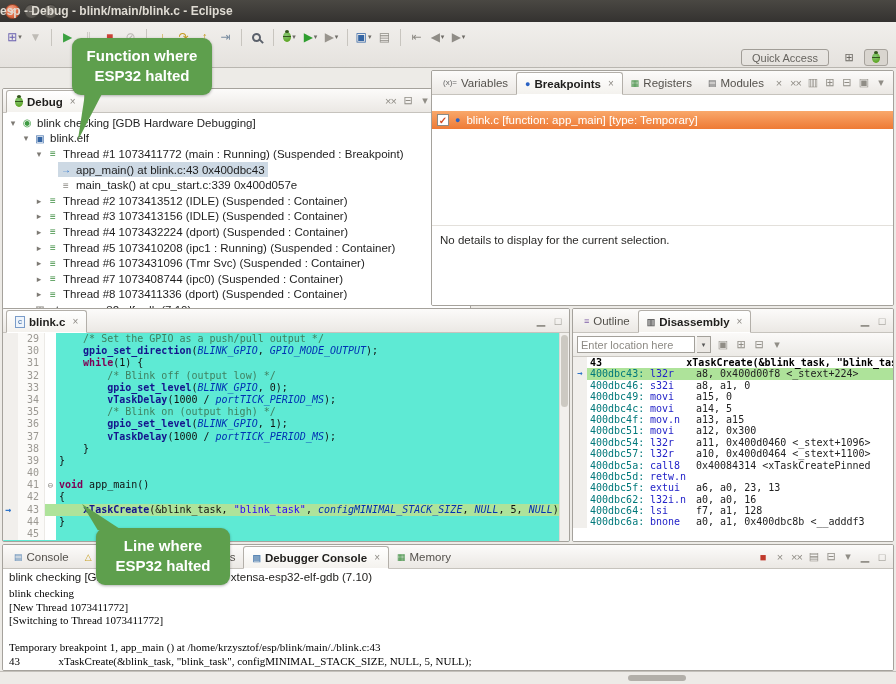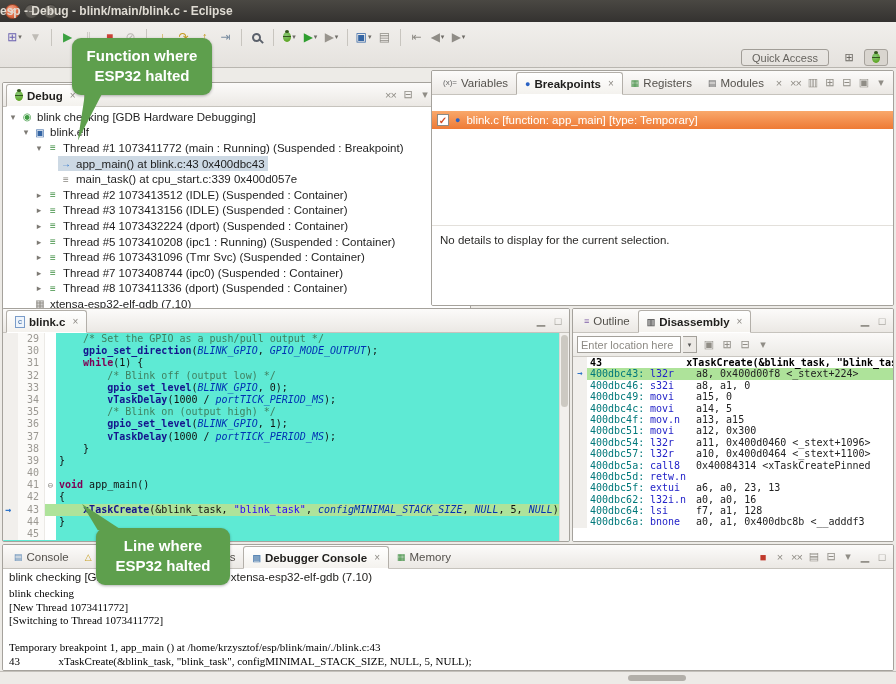--- a/index.html
+++ b/index.html
@@ -28,21 +28,21 @@
 
 
 .i-bug{display:inline-block;width:8px;height:10px;background:radial-gradient(circle at 40% 35%,#8ac97a,#4e9a06);border-radius:4px/5px;position:relative}
 .i-bug::before{content:"";position:absolute;top:-2px;left:2px;width:4px;height:3px;background:#33551d;border-radius:50%}
 .i-bug::after{content:"";position:absolute;top:4px;left:0;right:0;height:1px;background:#33551d}
 .i-search{display:inline-block;width:9px;height:9px;border:2px solid #5b616b;border-radius:50%;position:relative;margin-right:3px}
 .i-search::after{content:"";position:absolute;width:6px;height:2px;background:#5b616b;transform:rotate(45deg);right:-5px;bottom:-2px}
 
 
 .panel{position:absolute;background:#fff;border:1px solid #a5a29c;display:flex;flex-direction:column;overflow:hidden;border-radius:2px}
-#debug-panel{left:2px;top:82px;width:469px;height:236px}
+#debug-panel{left:2px;top:88px;width:469px;height:236px}
 #vars-panel{left:431px;top:70px;width:463px;height:236px}
 #editor-panel{left:2px;top:308px;width:568px;height:234px}
 #disasm-panel{left:572px;top:308px;width:322px;height:234px}
 #console-panel{left:2px;top:544px;width:892px;height:127px}
 
 .ptabs{height:24px;flex:none;background:linear-gradient(#fcfbfa,#ebe8e4);border-bottom:1px solid #c6c3bd;display:flex;align-items:flex-end;padding-left:3px}
 .ptab{height:23px;display:flex;align-items:center;gap:4px;padding:0 8px;font-size:11.5px;color:#54514c;white-space:nowrap}
 .ptab.selected{background:linear-gradient(#ffffff,#f4f2ee);border:1px solid #b3afa9;border-bottom:1px solid #fff;border-radius:3px 3px 0 0;font-weight:bold;color:#1f1e1c;position:relative;top:1px}
 .tclose{font-size:10px;color:#8d8a84;margin-left:3px;font-weight:normal}
 .pticons{margin-left:auto;display:flex;align-items:center;gap:4px;padding-right:5px;align-self:center}
@@ -76,21 +76,21 @@
 .fold{width:12px;flex:none;text-align:center;color:#8d8a84;font-size:9px;background:#fff;border-left:1px solid #eceae6}
 .codetxt{flex:1;padding-left:3px;color:#101010}
 .eline.cur .codetxt,.eline.cur .fold{background:#aee39a}
 .tk-c{color:#3f7f5f}.tk-s{color:#2a00ff}.tk-k{color:#7f0055;font-weight:bold}
 .tk-m{color:#0033b3;font-style:italic}.tk-f{color:#14148c;font-weight:bold}
 .vscroll{position:absolute;right:0;top:0;bottom:0;width:10px;background:#f2f0ed;border-left:1px solid #dbd8d3}
 .vthumb{position:absolute;left:1px;right:1px;top:2px;height:72px;background:#ccc9c2;border-radius:4px}
 
 
 .dis-toolbar{height:24px;flex:none;display:flex;align-items:center;gap:2px;padding:0 4px;background:linear-gradient(#fbfaf9,#eceae6);border-bottom:1px solid #c9c6c0}
-.loc-input{width:104px;height:17px;border:1px solid #a3a09a;font-size:11px;padding:0 3px;font-family:inherit;color:#222}
+.loc-input{width:118px;height:17px;border:1px solid #a3a09a;font-size:11px;padding:0 3px;font-family:inherit;color:#222}
 .loc-input::placeholder{color:#8d8a84}
 .loc-dd{width:14px;height:17px;border:1px solid #a3a09a;border-left:none;background:#ece9e5;font-size:7px;display:flex;align-items:center;justify-content:center;color:#555}
 .dis-toolbar .pi{margin-left:3px}
 .dis-body{flex:1;font-family:"DejaVu Sans Mono",monospace;font-size:10px;overflow:hidden;background:#fff}
 .drow{height:11.4px;line-height:11.4px;display:flex;white-space:pre}
 .drow.cur{background:#aee39a}
 .dgut{width:14px;flex:none;background:#f1efec;color:#2e74c9;font-weight:bold;text-align:center;font-size:9px}
 .daddr{color:#00787a;margin-left:3px;width:60px;flex:none}
 .dop{color:#2323c8;width:46px;flex:none}
 .dargs{color:#222}

